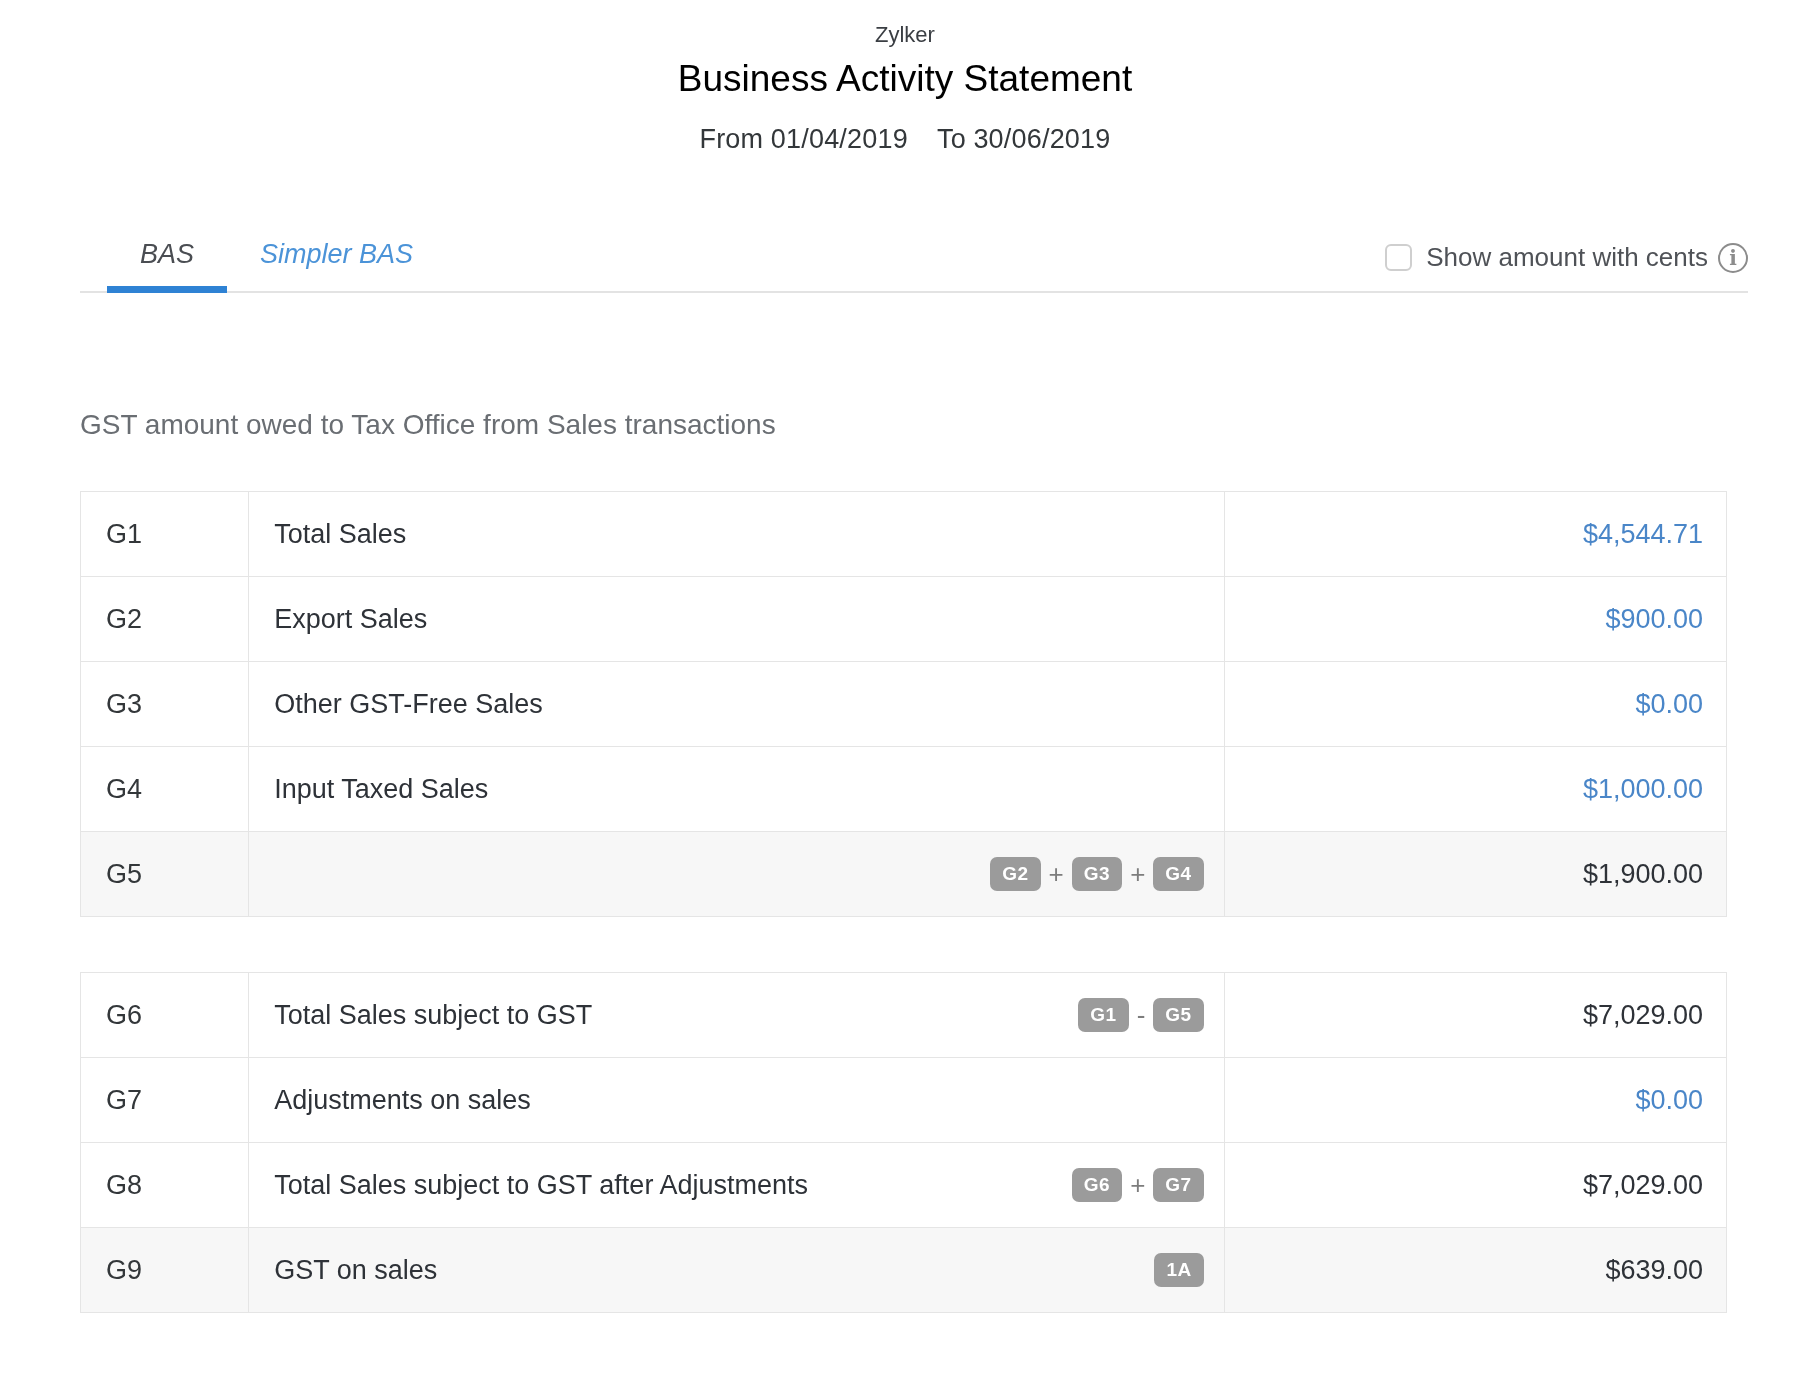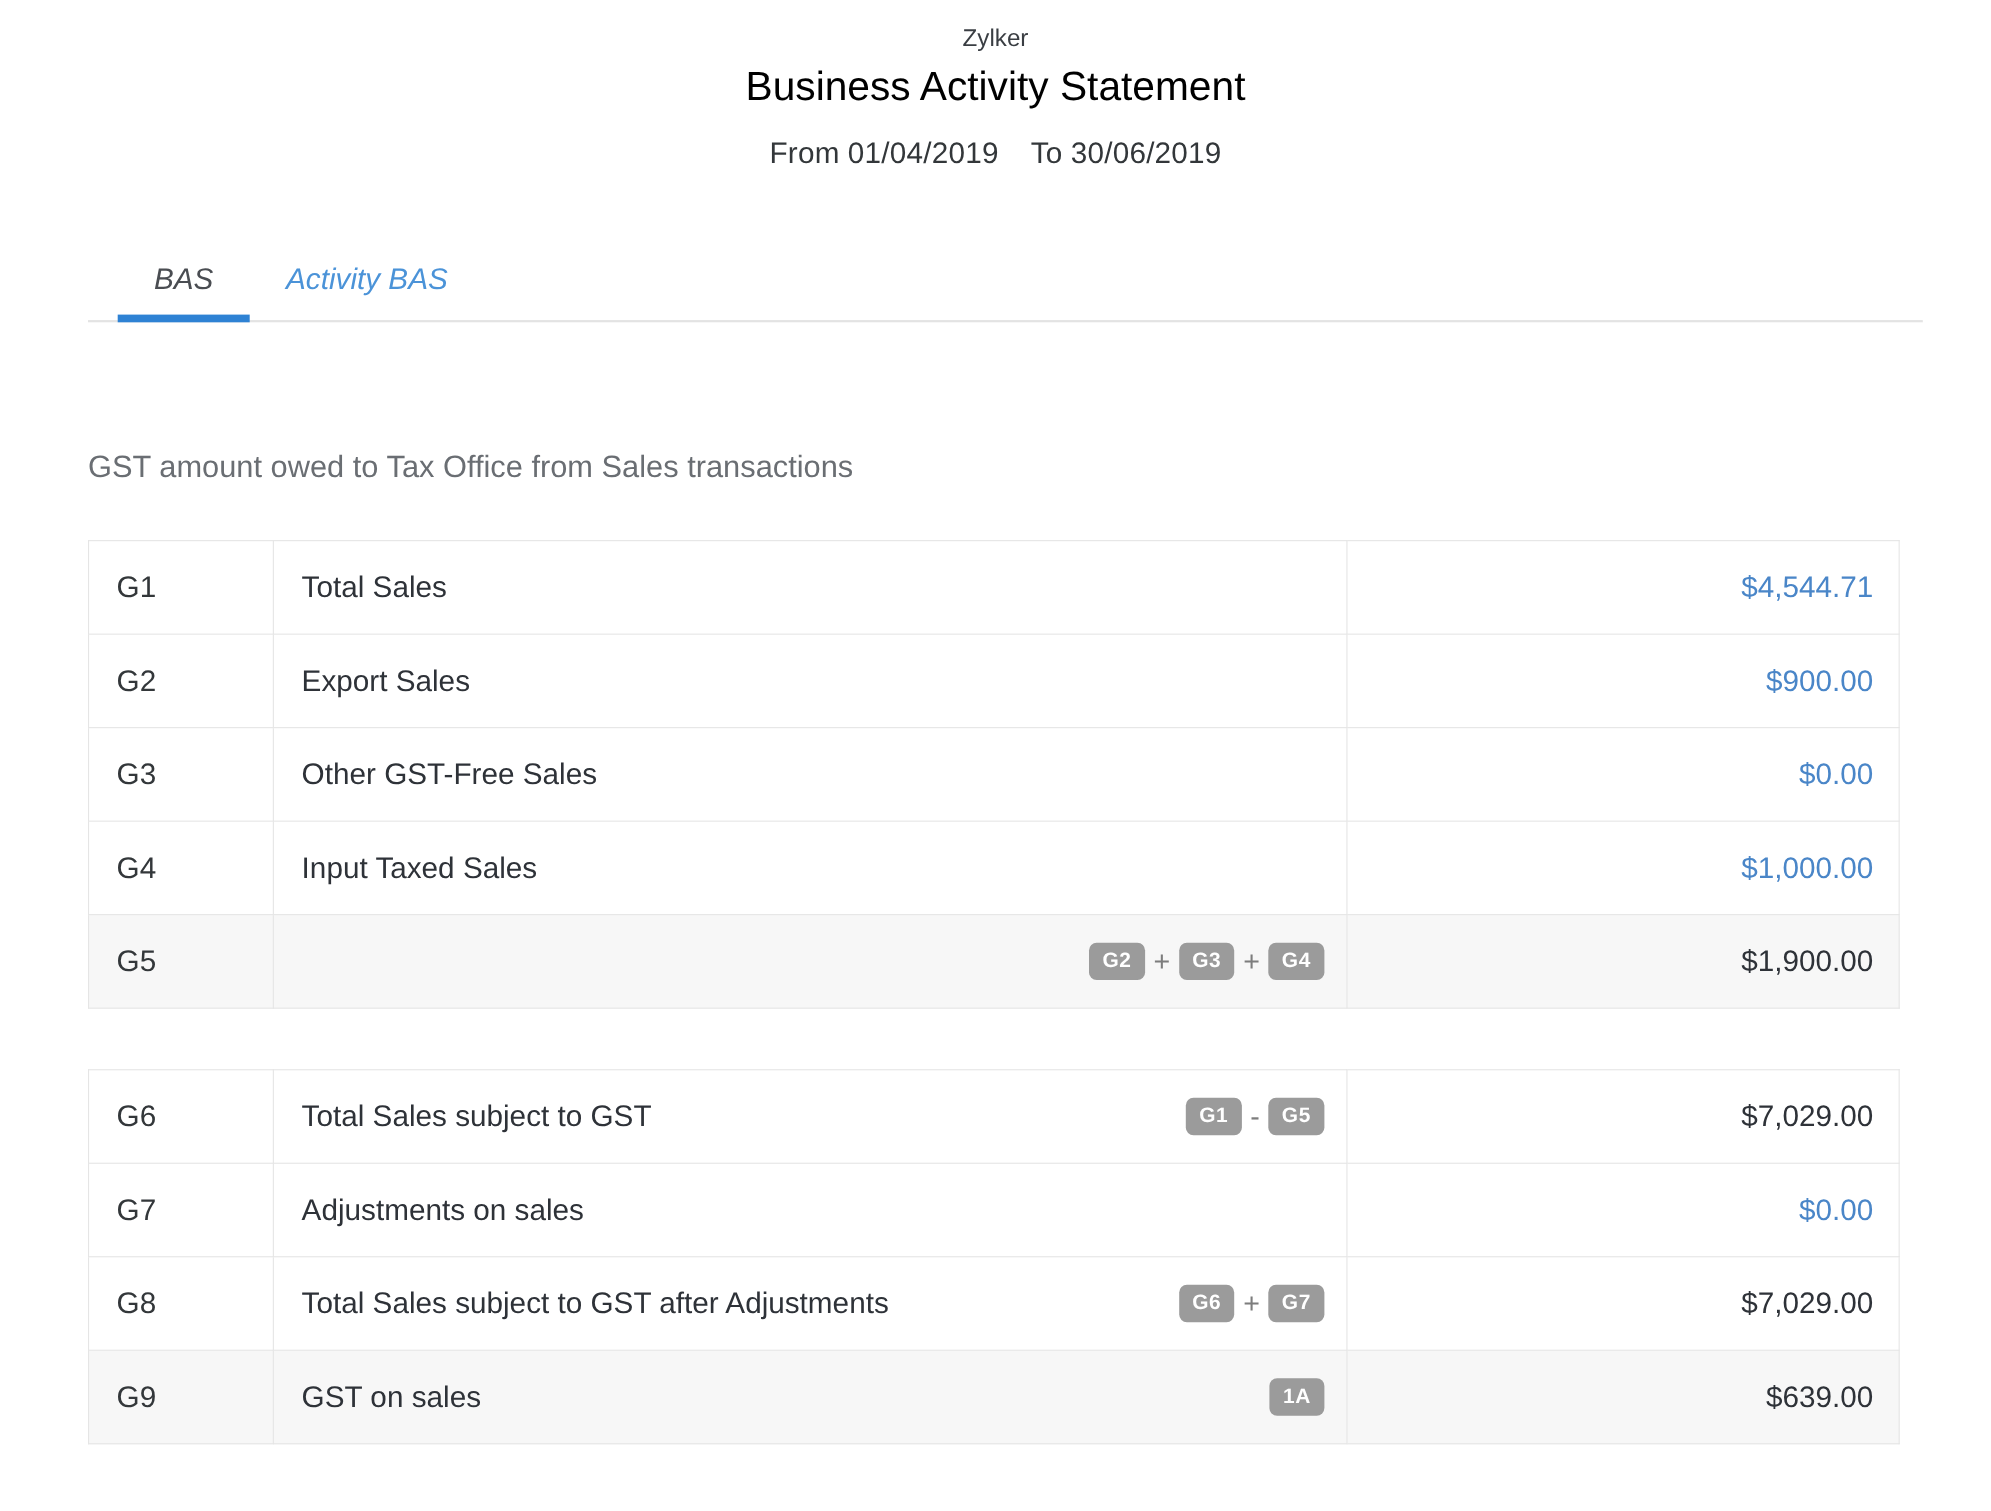--- a/index.html
+++ b/index.html
@@ -111,21 +111,26 @@
     <span>To</span>
     <span>30/06/2019</span>
   </div>
 </div>
 
 <div class="content">
 
   <div class="tabbar">
     <div class="tabs">
       <div class="tab active">BAS</div>
-      <div class="tab link">Activity BAS</div>
+      <div class="tab link">Simpler BAS</div>
+    </div>
+    <div class="options">
+      <span class="checkbox" role="checkbox" aria-checked="false"></span>
+      <span class="opt-label">Show amount with cents</span>
+      <span class="info-icon">i</span>
     </div>
   </div>
 
   <div class="section-heading">GST amount owed to Tax Office from Sales transactions</div>
 
   <table class="bas first">
     <tbody>
         <tr>
           <td class="code">G1</td>
           <td class="desc">

